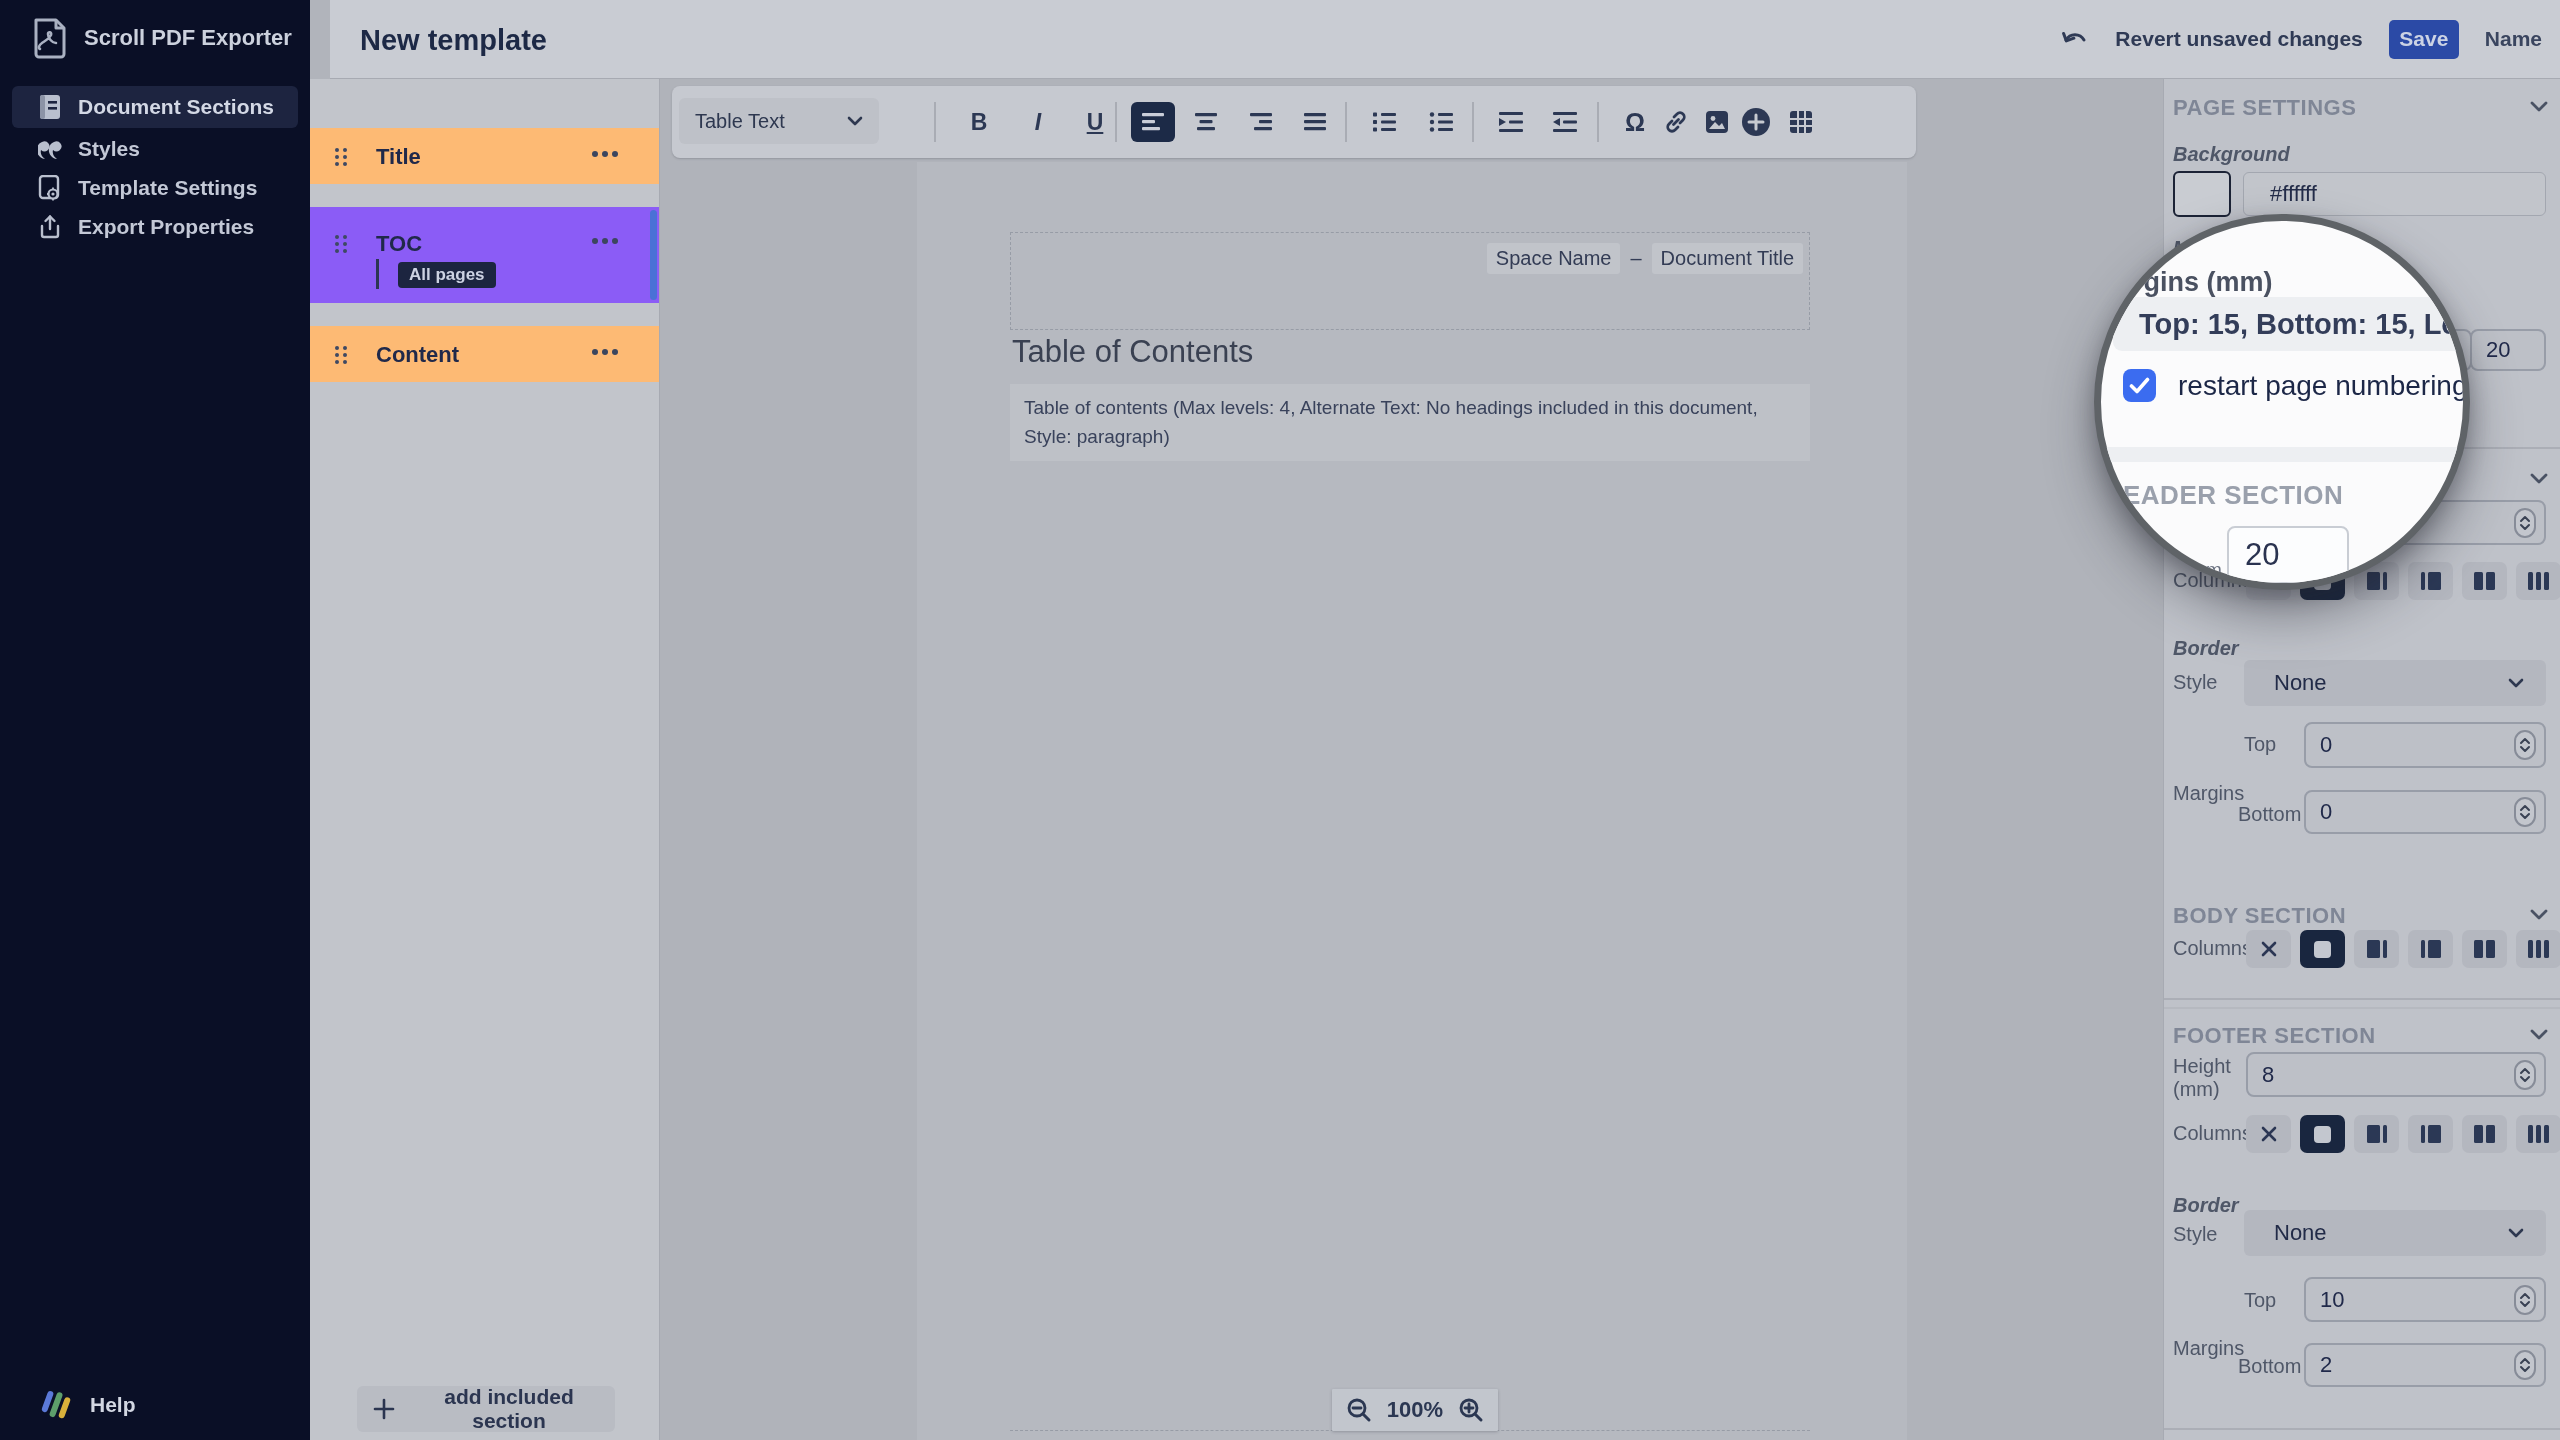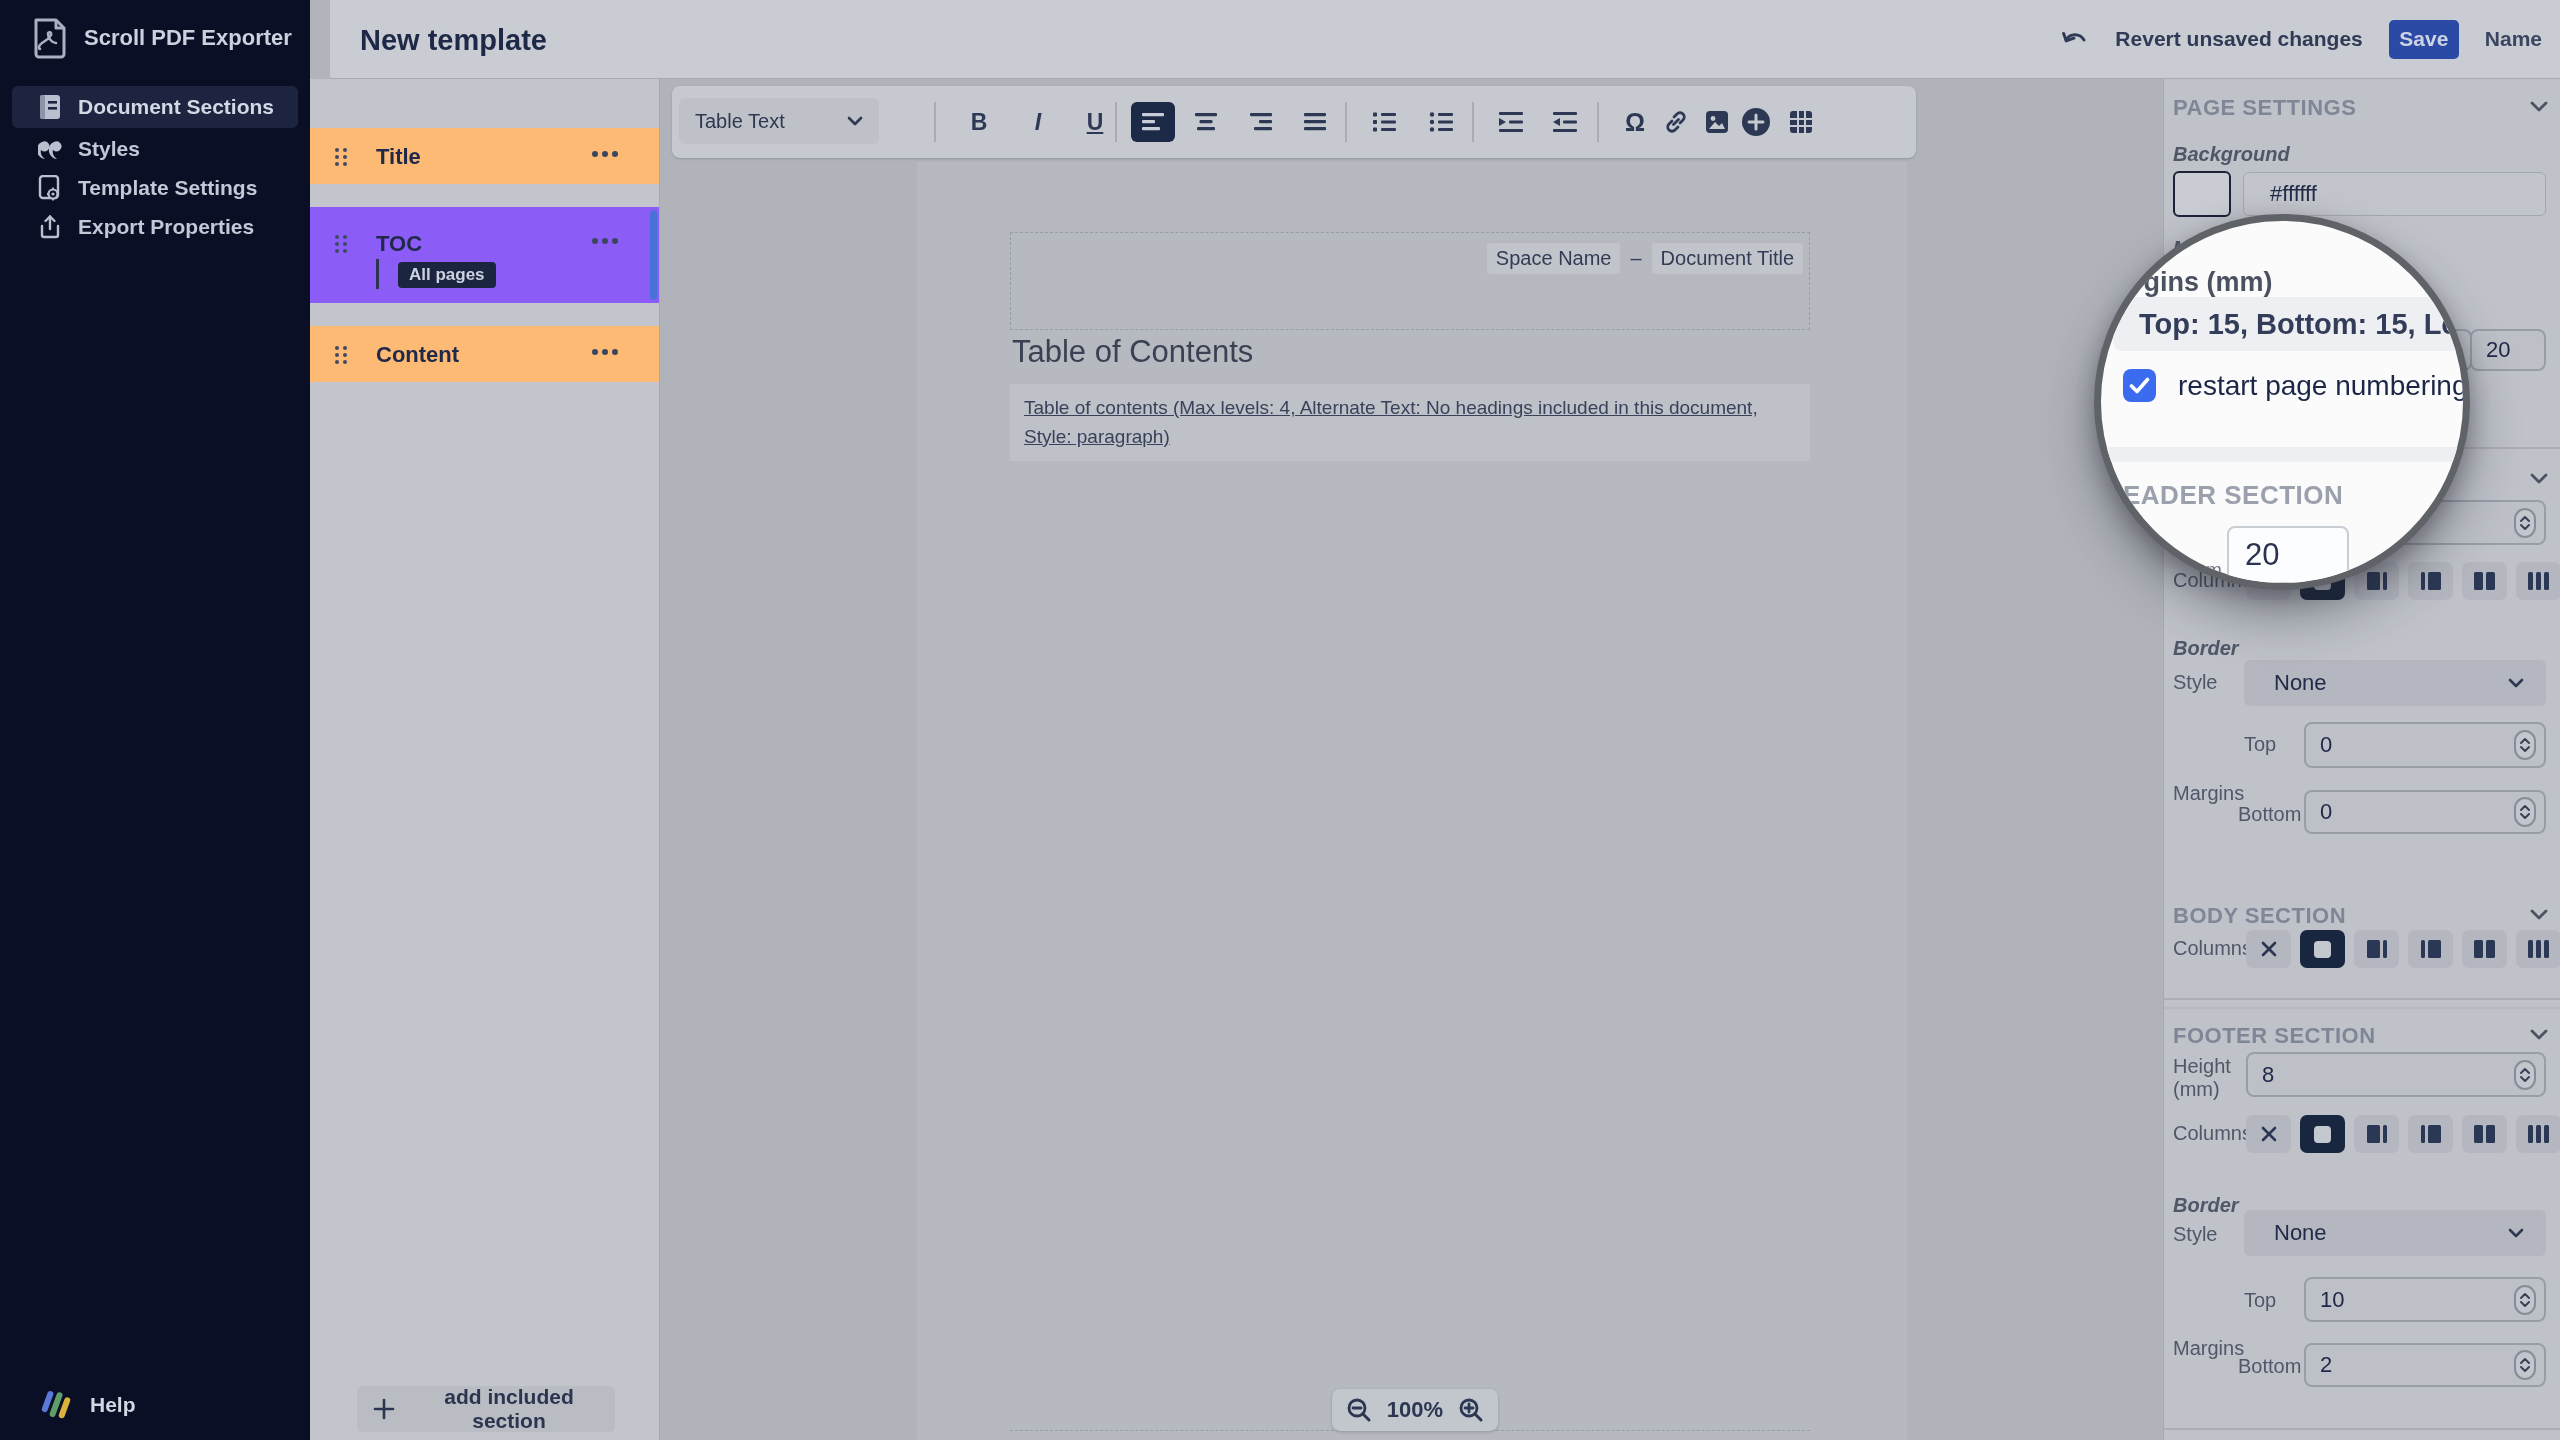--- a/index.html
+++ b/index.html
@@ -41,23 +41,23 @@
   .tb-sep{position:absolute;top:16px;width:2px;height:40px;background:#a9acb4;}
   .tb-btn{position:absolute;top:16px;width:42px;height:40px;border-radius:6px;display:flex;align-items:center;justify-content:center;color:#2c3854;font-size:23px;font-weight:800;cursor:pointer;background:transparent;border:none;}
   .tb-btn.active{background:#1c2a47;color:#c9cdd9;}
 
   .page{position:absolute;left:257px;top:83px;width:990px;height:1278px;background:#b6b9c0;}
   .ph-box{position:absolute;left:93px;top:70px;width:800px;height:98px;border:1px dashed #979ca6;}
   .chips{position:absolute;right:6px;top:10px;display:flex;align-items:center;gap:10px;}
   .chip{background:#c1c4ca;border-radius:3px;padding:4px 9px;font-size:20px;color:#333c55;}
   .chip-sep{font-size:20px;color:#333c55;}
   .doc-heading{position:absolute;left:95px;top:172px;font-size:31px;font-weight:500;color:#3a4152;}
-  .toc-block{position:absolute;left:93px;top:222px;width:800px;background:#bec1c7;padding:10px 14px;font-size:19px;line-height:1.5;color:#39425b;text-decoration:underline;}
+  .toc-block{position:absolute;left:93px;top:222px;width:800px;background:#bec1c7;padding:10px 14px;font-size:19px;line-height:1.5;color:#39425b;}
   .pf-line{position:absolute;left:93px;top:1268px;width:800px;border-top:1px dashed #979ca6;}
-  .zoom-pill{position:absolute;left:672px;top:1310px;width:166px;height:42px;background:#c2c6cd;border-radius:8px;box-shadow:0 1px 3px rgba(60,64,75,.3);display:flex;align-items:center;justify-content:space-between;padding:0 14px;}
+  .zoom-pill{position:absolute;left:672px;top:1310px;width:166px;height:42px;background:#c2c6cd;border-radius:1px;box-shadow:0 1px 3px rgba(60,64,75,.3);display:flex;align-items:center;justify-content:space-between;padding:0 14px;}
   .zoom-val{font-size:22px;font-weight:700;color:#2b3752;}
 
   
   .rpanel{position:absolute;left:2163px;top:79px;width:397px;height:1361px;background:#bfc2c9;border-left:1px solid #a7aab2;}
   .sec-title{position:absolute;left:9px;font-size:22px;font-weight:800;letter-spacing:.5px;color:#7f8696;}
   .chev{position:absolute;left:366px;cursor:pointer;}
   .lbl{position:absolute;font-size:20px;color:#4f5768;}
   .lbl.b{font-weight:700;font-style:italic;}
   .swatch{position:absolute;left:9px;top:92px;width:58px;height:46px;background:#c9ccd2;border:2px solid #1c2336;border-radius:6px;cursor:pointer;}
   .txtf{position:absolute;background:#c2c5cb;border:1px solid #a3a7b0;border-radius:6px;font-size:22px;color:#232c49;display:flex;align-items:center;padding-left:26px;}

